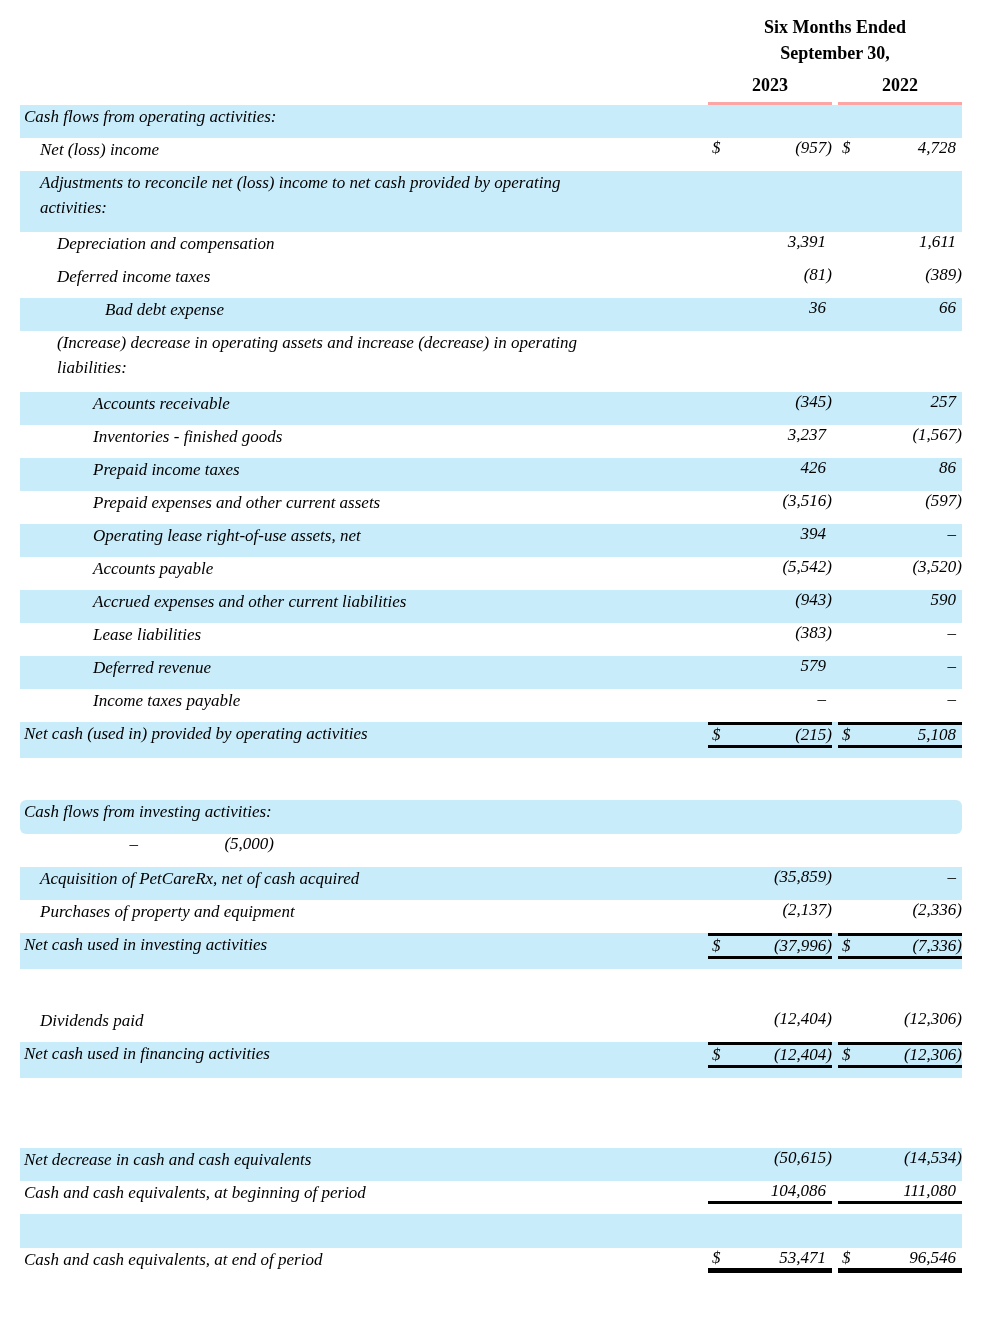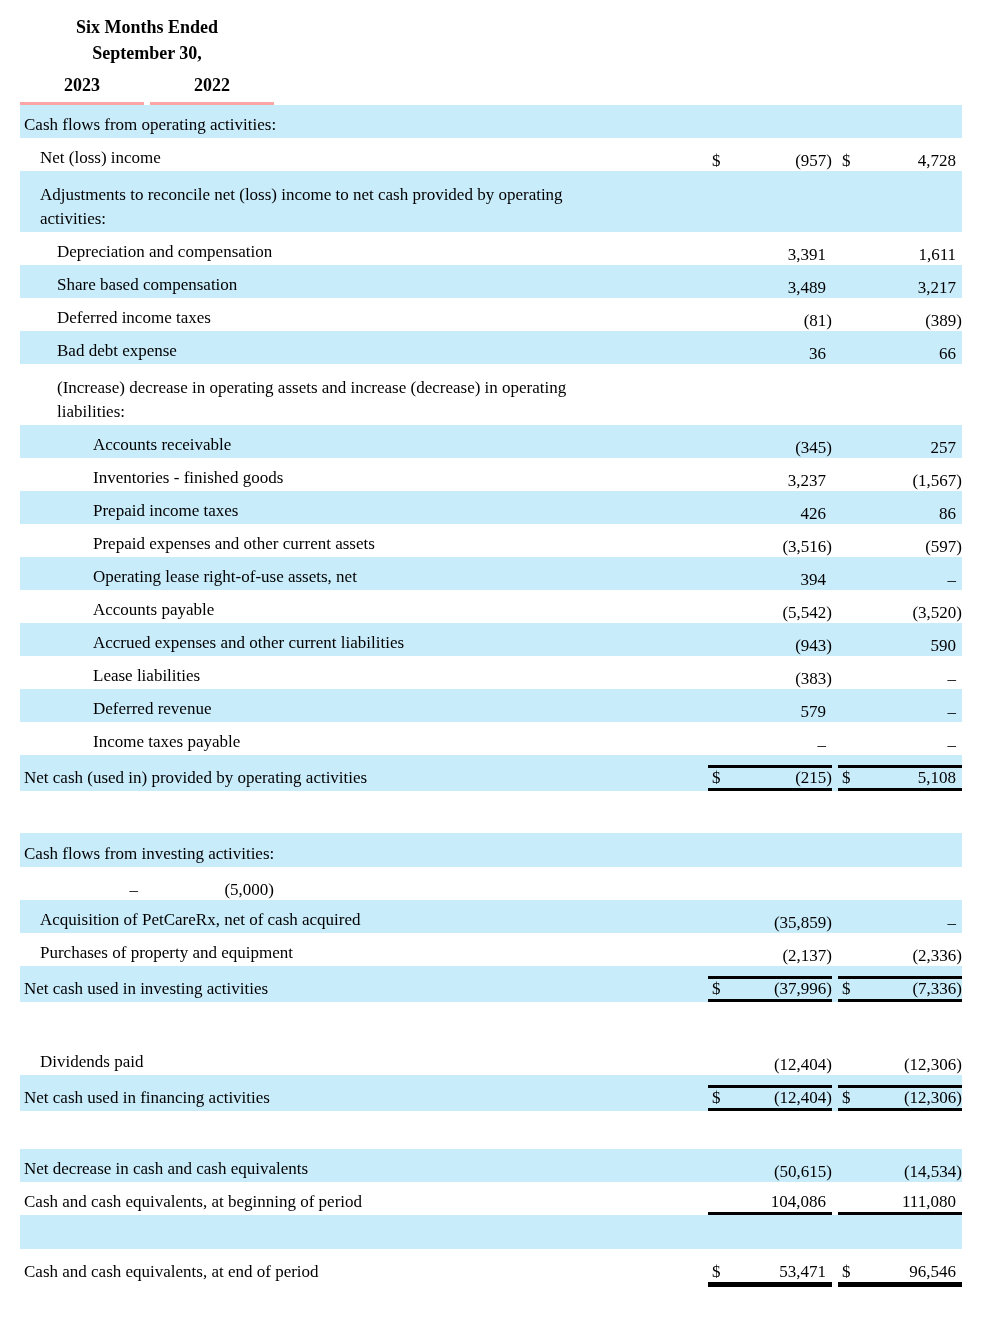--- a/index.html
+++ b/index.html
@@ -4,28 +4,28 @@
 <style>
   html,body { margin:0; padding:0; }
   body {
     width:1000px; height:1340px; background:#ffffff; color:#000;
     font-family:"Liberation Serif", serif; font-size:17px;
     position:relative; overflow:hidden;
   }
   .table { position:absolute; left:20px; top:14px; width:942px; }
 
   
-  .hrow { display:flex;flex-direction:column; }
+  .hrow { display:flex; }
   .hspacer { width:688px; }
   .hperiod { width:254px; text-align:center; font-weight:bold; font-size:18px; line-height:26px; }
   .years { display:flex; gap:6px; margin-top:6px; }
   .ycell { flex:1; border-bottom:3px solid #fca5a5; padding-bottom:4px; text-align:center; }
 
   
-  .row { display:flex; align-items:flex-end; min-height:33px; }
+  .row { display:flex; align-items:flex-start; min-height:33px;font-style:italic; }
   .row.shade { background:#c9ecfb; }
   .spacer { background:#fff; }
   .label {
     flex:1; display:flex; align-items:center;
     white-space:pre-line; line-height:1.45; padding-right:8px;
     box-sizing:border-box;
   }
   .i0 { padding-left:4px; }
   .i1 { padding-left:20px; }
   .i2 { padding-left:37px; }
@@ -99,43 +99,32 @@
         <div class="label i2">Depreciation and compensation</div>
         <div class="col">
           <span class="dollar"></span>
           <span class="num">3,391</span>
         </div>
         <div class="col col2gap">
           <span class="dollar"></span>
           <span class="num">1,611</span>
         </div>
       </div>
-      <div class="row shade" style="min-height: 33px;">
-        <div class="label i2">Share based compensation</div>
-        <div class="col">
-          <span class="dollar"></span>
-          <span class="num">3,489</span>
-        </div>
-        <div class="col col2gap">
-          <span class="dollar"></span>
-          <span class="num">3,217</span>
-        </div>
-      </div>
       <div class="row" style="min-height: 33px;">
         <div class="label i2">Deferred income taxes</div>
         <div class="col">
           <span class="dollar"></span>
           <span class="num neg">(81)</span>
         </div>
         <div class="col col2gap">
           <span class="dollar"></span>
           <span class="num neg">(389)</span>
         </div>
       </div>
-      <div class="row shade" style="min-height: 33px;">
+      <div class="row shade" style="min-height: 33px; padding-left: 48px;">
         <div class="label i2">Bad debt expense</div>
         <div class="col">
           <span class="dollar"></span>
           <span class="num">36</span>
         </div>
         <div class="col col2gap">
           <span class="dollar"></span>
           <span class="num">66</span>
         </div>
       </div>
@@ -266,21 +255,21 @@
         <div class="col rt rb">
           <span class="dollar">$</span>
           <span class="num neg">(215)</span>
         </div>
         <div class="col col2gap rt rb">
           <span class="dollar">$</span>
           <span class="num">5,108</span>
         </div>
       </div>
       <div class="spacer" style="height: 42px;"></div>
-      <div class="row shade" style="min-height: 34px;">
+      <div class="row shade" style="min-height: 34px; border-radius: 6px;">
         <div class="label i0">Cash flows from investing activities:</div>
         <div class="col">
           <span class="dollar"></span>
           <span class="num"></span>
         </div>
         <div class="col col2gap">
           <span class="dollar"></span>
           <span class="num"></span>
         </div>
       </div>
@@ -344,21 +333,21 @@
         <div class="col rt rb">
           <span class="dollar">$</span>
           <span class="num neg">(12,404)</span>
         </div>
         <div class="col col2gap rt rb">
           <span class="dollar">$</span>
           <span class="num neg">(12,306)</span>
         </div>
       </div>
       <div class="spacer" style="height: 38px;"></div>
-      <div class="row shade" style="min-height: 33px;">
+      <div class="row shade" style="min-height: 33px; margin-top: 32px;">
         <div class="label i0">Net decrease in cash and cash equivalents</div>
         <div class="col">
           <span class="dollar"></span>
           <span class="num neg">(50,615)</span>
         </div>
         <div class="col col2gap">
           <span class="dollar"></span>
           <span class="num neg">(14,534)</span>
         </div>
       </div>

